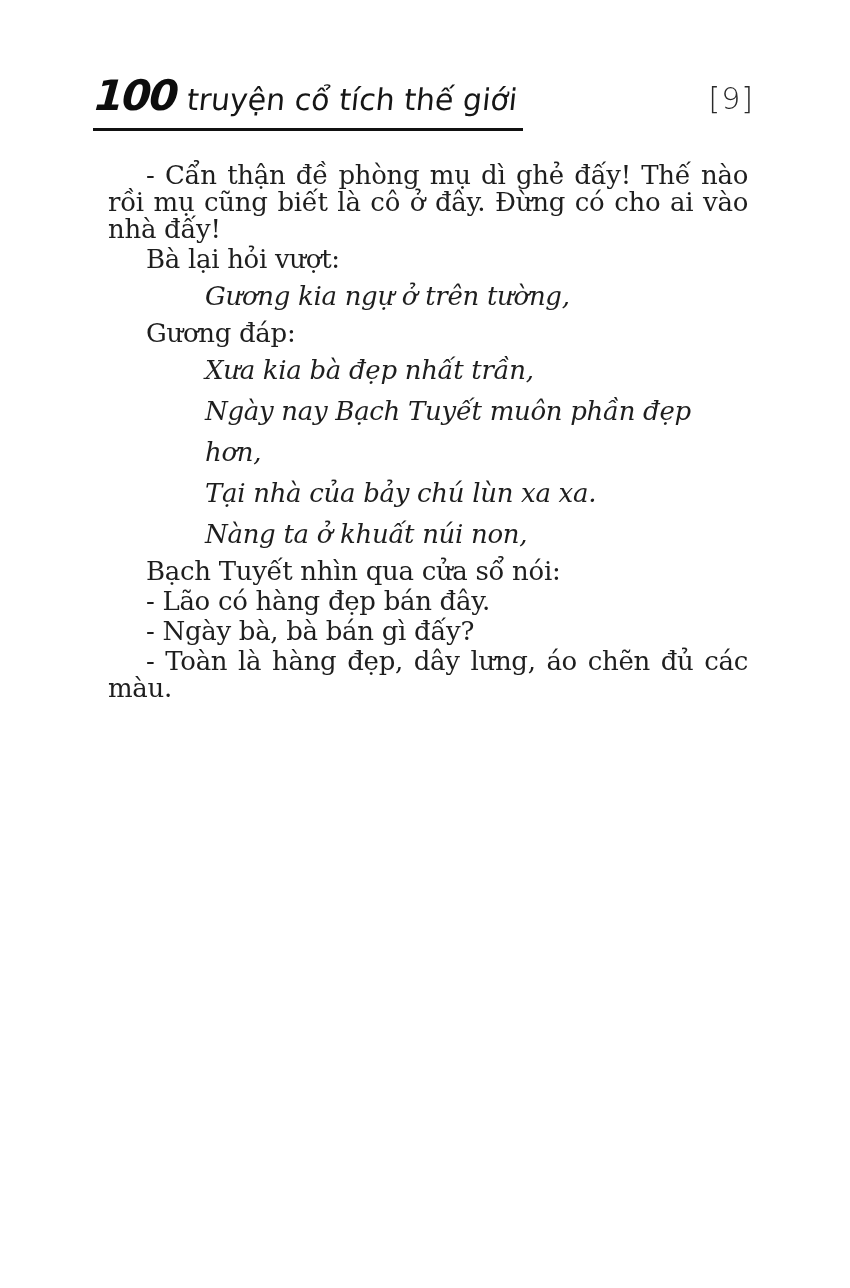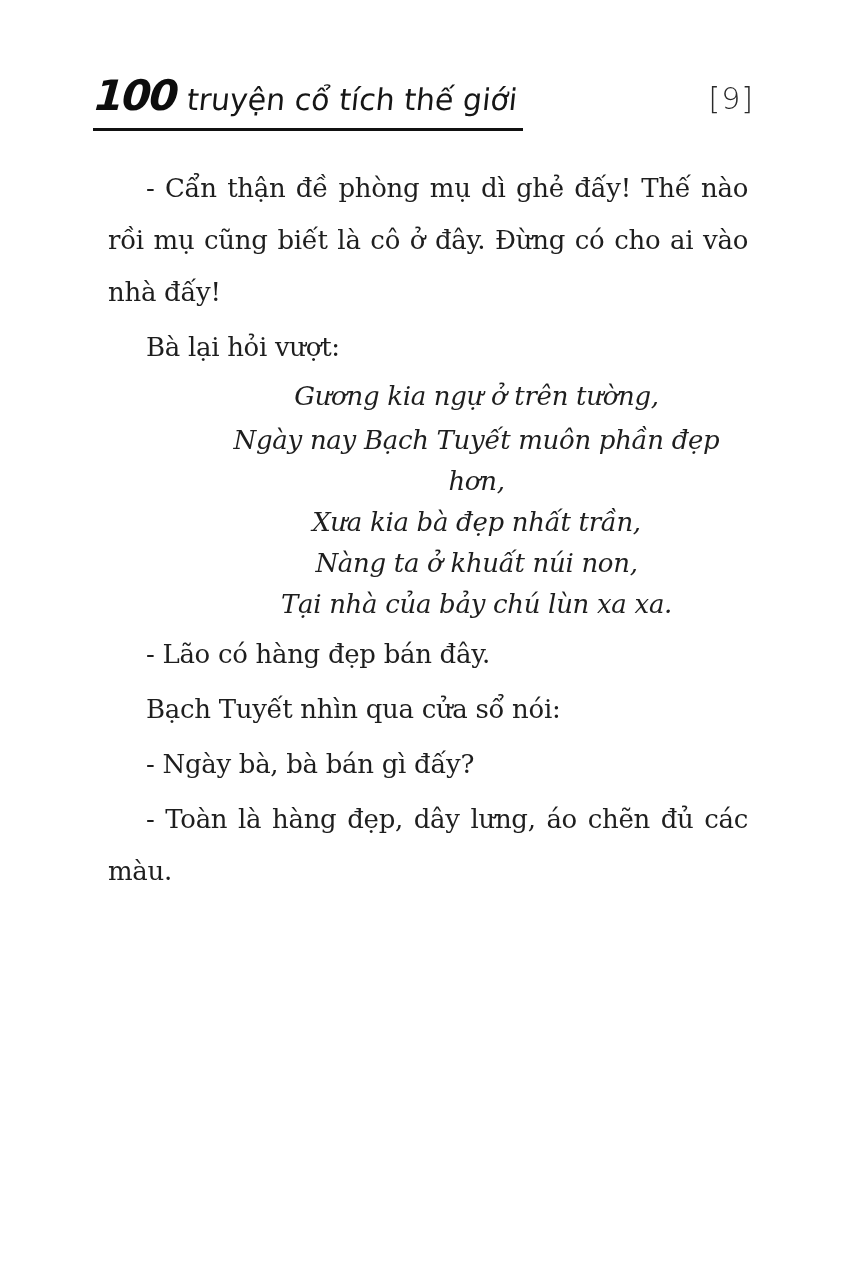--- a/index.html
+++ b/index.html
@@ -45,30 +45,29 @@
     font-size:30px; line-height:34px;
     color:#2a2a2a;
     letter-spacing:1px;
   }
   
   .body-text {
     position:absolute; left:108px; top:162px; width:640px;
   }
   .para {
     font-size:26px;
-    line-height:52px;
+    line-height:27px;
     letter-spacing:-0.3px;
     text-align:justify;
     text-indent:38px;
     margin:0 0 3px 0;
   }
   .verse {
     margin:1px 0 3px 97px;
     font-style:italic;
-    text-align:center;
   }
   .verse-line {
     font-size:26px;
     line-height:41px;
     letter-spacing:-0.3px;
   }
 </style>
 </head>
 <body>
 
@@ -84,32 +83,33 @@
 
     <p class="para">- Cẩn thận đề phòng mụ dì ghẻ đấy! Thế nào rồi mụ cũng biết là cô ở đây. Đừng có cho ai vào nhà đấy!</p>
 
 
     <p class="para">Bà lại hỏi vượt:</p>
 
     <div class="verse">
       <div class="verse-line">Gương kia ngự ở trên tường,</div>
     </div>
 
+    <p class="para">Gương đáp:</p>
 
     <div class="verse">
+      <div class="verse-line">Xưa kia bà đẹp nhất trần,</div>
       <div class="verse-line">Ngày nay Bạch Tuyết muôn phần đẹp hơn,</div>
-      <div class="verse-line">Xưa kia bà đẹp nhất trần,</div>
+      <div class="verse-line">Tại nhà của bảy chú lùn xa xa.</div>
       <div class="verse-line">Nàng ta ở khuất núi non,</div>
-      <div class="verse-line">Tại nhà của bảy chú lùn xa xa.</div>
     </div>
 
 
 
+    <p class="para">Bạch Tuyết nhìn qua cửa sổ nói:</p>
+
     <p class="para">- Lão có hàng đẹp bán đây.</p>
-
-    <p class="para">Bạch Tuyết nhìn qua cửa sổ nói:</p>
 
     <p class="para">- Ngày bà, bà bán gì đấy?</p>
 
     <p class="para">- Toàn là hàng đẹp, dây lưng, áo chẽn đủ các màu.</p>
 
   </div>
 </div>
 
 </body></html>

